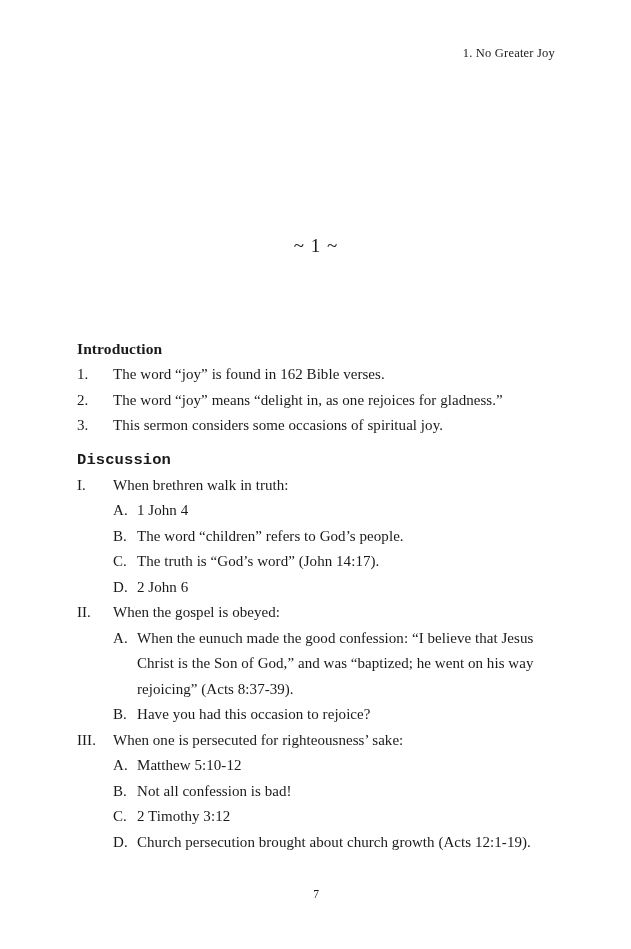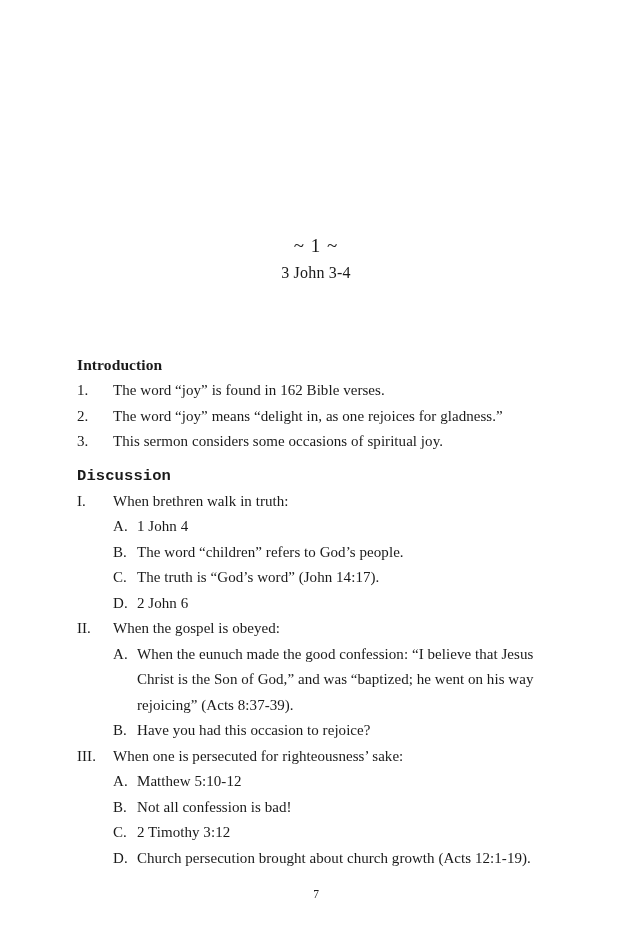--- a/index.html
+++ b/index.html
@@ -67,21 +67,21 @@
     position: absolute;
     top: 336px;
     left: 77px;
     width: 482px;
   }
 
   .section-heading {
     font-weight: bold;
     font-size: 15.5px;
     line-height: 26px;
-    margin: 16px 0 0 0;
+    margin: 0 0 0 0;
     letter-spacing: 0.1px;
   }
   .section-heading.discussion {
     margin-top: 8px;
     font-family: Liberation Mono, monospace;
   }
 
   
   .item {
     display: flex;
@@ -108,24 +108,24 @@
   }
   .item-text {
     flex: 1 1 auto;
   }
 </style>
 </head>
 <body>
 
 <div class="page">
 
+  <div class="running-header">1. No Greater Joy</div>
 
   <div class="title-block">
     <div class="chapter-mark">~ 1 ~</div>
-    <div class="chapter-subtitle">3 John 3-4</div>
   </div>
 
   <div class="body-area" id="body-area">
       <div class="section-heading">Introduction</div>
       <div class="item level-1">
         <span class="marker">1.</span>
         <span class="item-text">The word “joy” is found in 162 Bible verses.</span>
       </div>
       <div class="item level-1">
         <span class="marker">2.</span>

